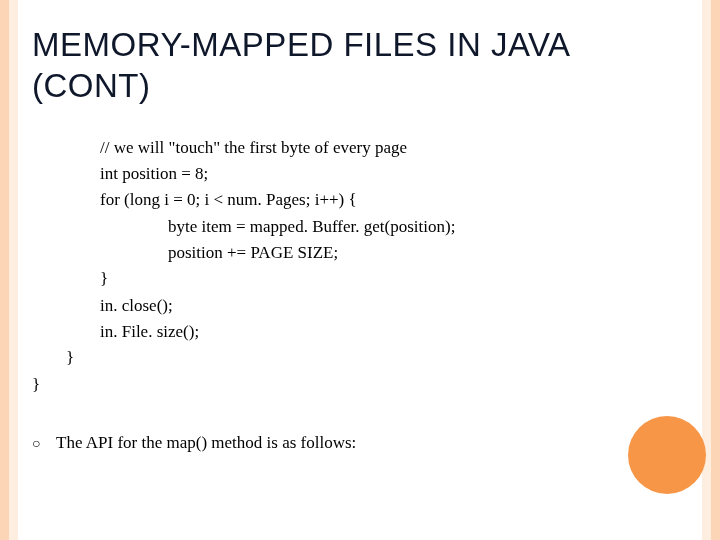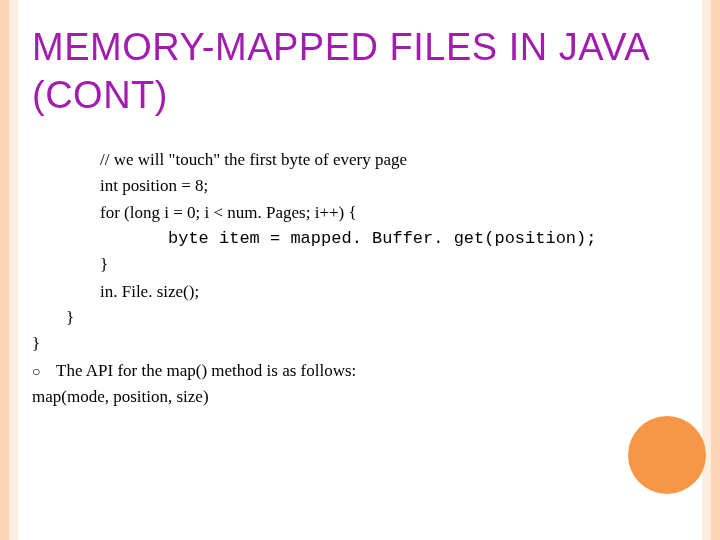--- a/index.html
+++ b/index.html
@@ -26,51 +26,52 @@
     position: absolute;
     left: 32px;
     right: 32px;
     top: 24px;
     bottom: 20px;
   }
 
   h1.title {
     font-family: Arial, Helvetica, sans-serif;
     font-weight: 400;
-    font-size: 38px;
+    font-size: 33px;
     letter-spacing: 0.5px;
-    color: #a21caf;
+    color: #0f172a;
     margin: 0 0 28px 0;
     line-height: 1.25;
   }
 
   .body {
     font-size: 17px;
     color: #000;
     line-height: 1.55;
   }
   .ind1 { padding-left: 68px; }
-  .ind2 { padding-left: 136px; font-family: Liberation Mono, monospace; }
+  .ind2 { padding-left: 136px; }
   .ind-root { padding-left: 34px; }
   .ind-zero { padding-left: 0; }
 
   .bullet-row {
     display: flex;
     align-items: baseline;
   }
   .bullet-marker {
     width: 24px;
     flex: 0 0 24px;
     font-size: 14px;
     line-height: 1.6;
     font-family: Arial, sans-serif;
     text-align: left;
   }
   .bullet-text {
     flex: 1;
+    margin-top: 32px;
   }
 
   .circle {
     position: absolute;
     right: -18px;
     bottom: 26px;
     width: 78px;
     height: 78px;
     background: #f79646;
     border-radius: 50%;
@@ -86,27 +87,28 @@
 
 <div class="slide">
 
   <h1 class="title">MEMORY-MAPPED FILES IN JAVA (CONT)</h1>
 
   <div class="body">
     <div class="ind1">// we will "touch" the first byte of every page</div>
     <div class="ind1">int position = 8;</div>
     <div class="ind1">for (long i = 0; i &lt; num. Pages; i++) {</div>
     <div class="ind2">byte item = mapped. Buffer. get(position);</div>
+    <div class="ind2">position += PAGE SIZE;</div>
     <div class="ind1">}</div>
+    <div class="ind1">in. close();</div>
     <div class="ind1">in. File. size();</div>
     <div class="ind-root">}</div>
     <div class="ind-zero">}</div>
 
     <div class="bullet-row ind-zero">
       <span class="bullet-marker">○</span>
       <span class="bullet-text">The API for the map() method is as follows:</span>
     </div>
 
-    <div class="ind-zero">map(mode, position, size)</div>
   </div>
 
   <div class="circle"></div>
 </div>
 
 </body></html>

